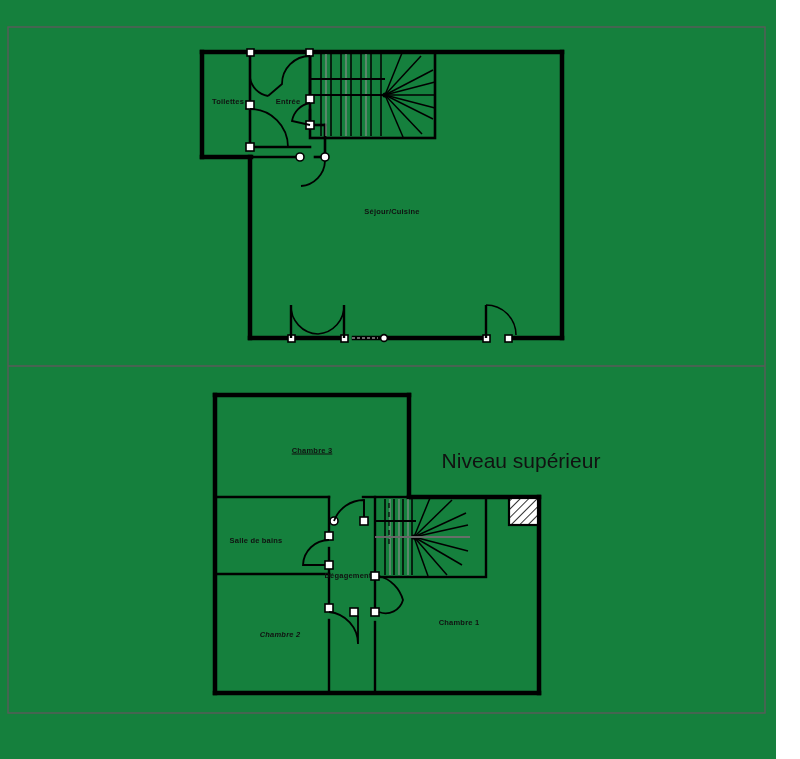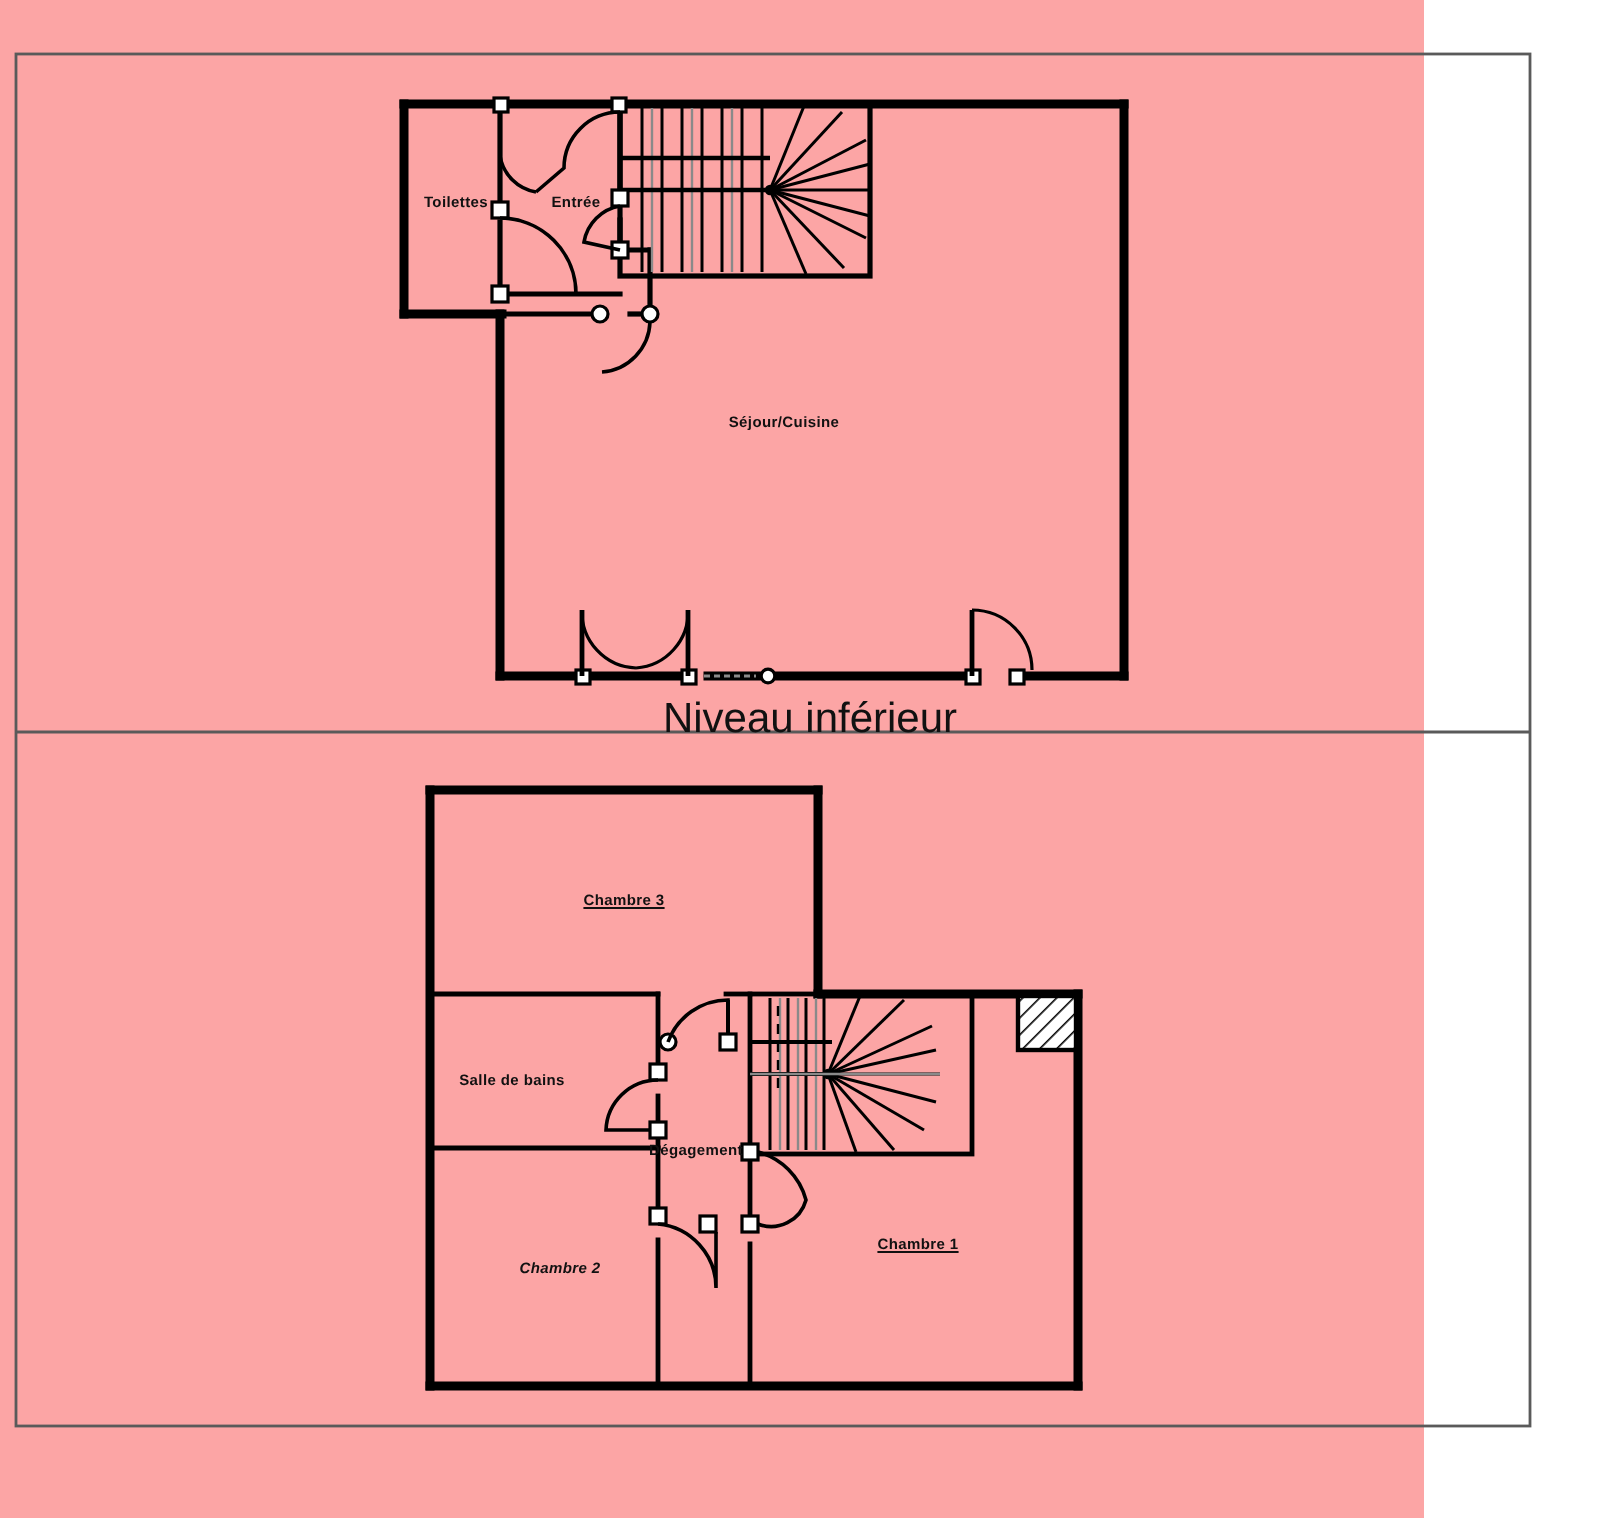--- a/index.html
+++ b/index.html
@@ -8,23 +8,23 @@
     background: #ffffff;
   }
   body {
     width: 800px;
     height: 759px;
     font-family: "Liberation Sans", sans-serif;
     overflow: hidden;
   }
   #plan-root {
     position: relative;
-    width: 712px;
+    width: 776px;
     height: 759px;
-    background: #fca5a5;
+    background: #15803d;
   }
   #plan-svg {
     position: absolute;
     left: 0;
     top: 0;
     width: 800px;
     height: 759px;
     display: block;
   }
   .room-label {
@@ -302,18 +302,18 @@
   <div class="room-label" style="left:392px; top:211px;">Séjour/Cuisine</div>
 
   <div class="room-label" style="left:312px; top:450px;text-decoration:underline;">Chambre 3</div>
 
   <div class="room-label" style="left:256px; top:540px;">Salle de bains</div>
 
   <div class="room-label" style="left:348px; top:575px;">Dégagement</div>
 
   <div class="room-label" style="left:280px; top:634px;font-style:italic;">Chambre 2</div>
 
-  <div class="room-label" style="left:459px; top:622px;text-decoration:underline;">Chambre 1</div>
-
-  <div class="level-title" style="left:405px; top:360px;">Niveau inférieur</div>
-
+  <div class="room-label" style="left:459px; top:622px;">Chambre 1</div>
+
+
+  <div class="level-title" style="left:521px; top:461px;">Niveau supérieur</div>
 
 </div>
 
 </body></html>

